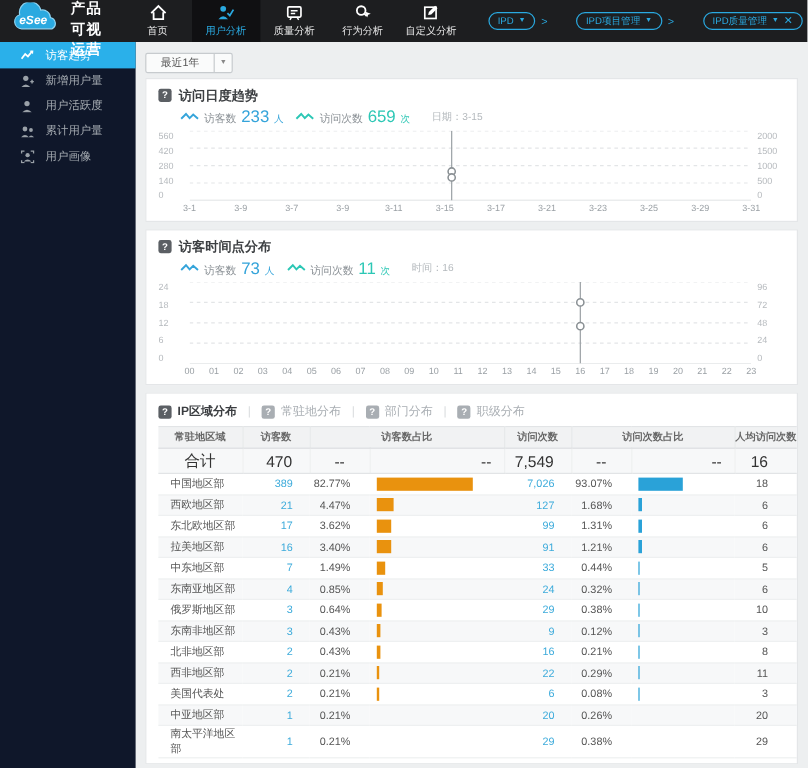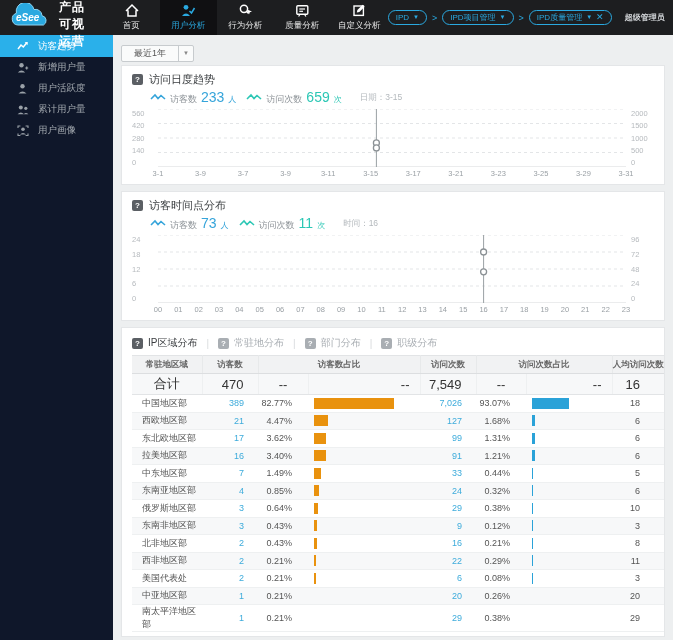--- a/index.html
+++ b/index.html
@@ -8,21 +8,21 @@
 
   
   .navbar { position:absolute; top:0; left:0; width:673px; height:35px; background:#1d1e20; display:flex; align-items:stretch; z-index:5; }
   .brand { display:flex; align-items:center; padding-left:8px; }
   .brand-title { color:#fff; font-size:12px; font-weight:bold; margin-left:7px; letter-spacing:1px; }
   .nav-items { display:flex; margin-left:16px; }
   .nav-item { width:57px; display:flex; flex-direction:column; align-items:center; justify-content:center; gap:2px; color:#e8e8e8; font-size:8.5px; cursor:pointer; }
   .nav-item.active { background:#101012; color:#2aa9e0; }
   .nav-item svg { display:block; }
   .nav-right { margin-left:auto; display:flex; align-items:center; padding-right:10px; gap:5px; }
-  .pill { border:1px solid #2aa9e0; color:#2aa9e0; border-radius:9px; font-size:8px; height:15px; line-height:13px; padding:0 7px; display:flex; align-items:flex-end; gap:4px; white-space:nowrap; }
+  .pill { border:1px solid #2aa9e0; color:#2aa9e0; border-radius:9px; font-size:8px; height:15px; line-height:13px; padding:0 7px; display:flex; align-items:flex-end; gap:4px; white-space:nowrap;margin-left:19px; }
   .pill .caret { font-size:6px; }
   .pill .x { font-size:9px; }
   .pill-sep { color:#2aa9e0; font-size:9px; }
   .role { color:#cfd2d5; font-size:8px; margin:0 6px 1px 8px; white-space:nowrap;font-weight:bold; }
 
   
   .sidebar { position:absolute; top:35px; left:0; width:113px; height:605px; background:#0f172a; }
   .side-item { height:21px; display:flex; align-items:center; gap:9px; padding-left:17px; color:#a6acb2; font-size:9.5px; cursor:pointer; }
   .side-item.active { background:#2ab0ea; color:#fff; height:22px; }
   .side-item svg { flex:0 0 auto; }
@@ -31,21 +31,21 @@
   .main { position:absolute; left:113px; top:35px; width:560px; height:605px; padding:7px 8px 0 8px; }
   .toolbar { height:17px; }
   .range-btn { display:inline-flex; height:17px; border:1px solid #c7cbce; background:#fafbfb; border-radius:2px; cursor:pointer; }
   .range-btn .lab { padding:0 12px; font-size:9px; color:#555; line-height:15px; }
   .range-btn .caret { border-left:1px solid #c7cbce; width:15px; text-align:center; font-size:6px; color:#888; line-height:15px; }
 
   .panel { background:#fff; border:1px solid #e4e6e8; margin-top:6px; padding:6px 10px 4px 10px; }
   .panel-head { display:flex; align-items:center; gap:6px; height:15px; }
   .qicon { width:11px; height:11px; border-radius:2px; background:#5b5f64; color:#fff; font-size:8px; line-height:11px; text-align:center; font-weight:bold; flex:0 0 auto; }
   .qicon.lite { background:#a9aeb3; }
-  .ptitle { font-size:11px; color:#3d4043; font-weight:normal; }
+  .ptitle { font-size:11px; color:#3d4043; font-weight:bold; }
 
   .legend-row { display:flex; align-items:flex-end; gap:10px; padding-left:18px; height:19px; }
   .leg { display:flex; align-items:baseline; gap:4px; }
   .leg svg { align-self:center; }
   .leg-label { font-size:9px; color:#8a9095; }
   .leg-val { font-size:14px; }
   .leg-unit { font-size:8px; }
   .cur-label { font-size:8.5px; color:#b4b9bd; margin-left:8px; padding-bottom:2px; }
 
   .chart { display:flex; margin-top:3px; }
@@ -53,21 +53,21 @@
   .yaxis.right { width:28px; text-align:left; padding-left:5px; padding-right:0; }
   .plot { width:468px; position:relative; }
   .plot svg { display:block; }
   .xlabels { position:relative; height:11px; margin:2px 28px 0 26px; }
   .xlabels span { position:absolute; transform:translateX(-50%); font-size:7.5px; color:#9aa0a5; white-space:nowrap; }
 
   
   .tabs { display:flex; align-items:center; gap:9px; height:18px; }
   .tab { display:flex; align-items:center; gap:5px; cursor:pointer; }
   .tab .tlabel { font-size:10px; color:#a9aeb3; }
-  .tab.active .tlabel { color:#3a3d40; font-weight:normal; }
+  .tab.active .tlabel { color:#3a3d40; font-weight:bold; }
   .tab-sep { color:#d8dbdd; font-size:10px; }
 
   
   table { width:100%; border-collapse:collapse; table-layout:fixed; margin-top:3px; }
   col.c-region { width:70px; } col.c-vis { width:56px; } col.c-vpct { width:50px; }
   col.c-vbar { width:112px; } col.c-num { width:56px; } col.c-npct { width:50px; }
   col.c-nbar { width:86px; } col.c-cap { width:52px; }
   thead th { background:#f1f2f3; border-top:1px solid #e2e4e6; border-bottom:1px solid #dcdee0; border-right:1px solid #e7e9ea; height:18px; font-size:8.5px; color:#666; font-weight:bold; }
   thead th:last-child { border-right:none; }
   .row-total td { height:21px; font-size:13px; color:#333; border-bottom:1px solid #e2e4e6; border-right:1px solid #eef0f1; background:#fff; }
@@ -108,34 +108,34 @@
       <div class="nav-item active">
         <svg width="15" height="15" viewBox="0 0 15 15">
           <circle cx="5" cy="4.3" r="2.4" fill="#2aa9e0"></circle>
           <path d="M1 13 Q5 8.2 9 13 z" fill="#2aa9e0"></path>
           <polyline points="8.5,8 10.5,10 13.5,5" fill="none" stroke="#2aa9e0" stroke-width="1.5"></polyline>
         </svg>
         <span>用户分析</span>
       </div>
       <div class="nav-item">
         <svg width="15" height="15" viewBox="0 0 15 15">
-          <circle cx="6" cy="5.8" r="3.6" fill="none" stroke="#ffffff" stroke-width="1.5"></circle>
-          <line x1="8.6" y1="8.4" x2="10.6" y2="10.4" stroke="#ffffff" stroke-width="1.5"></line>
-          <path d="M9 6.5 l5 2 -2.2 .8 -.8 2.2 z" fill="#ffffff"></path>
-        </svg>
-        <span>行为分析</span>
-      </div>
-      <div class="nav-item">
-        <svg width="15" height="15" viewBox="0 0 15 15">
           <rect x="1.8" y="2.8" width="11" height="8.4" rx="1" fill="none" stroke="#ffffff" stroke-width="1.4"></rect>
           <line x1="4.3" y1="6" x2="10" y2="6" stroke="#ffffff" stroke-width="1.2"></line>
           <line x1="4.3" y1="8.3" x2="8" y2="8.3" stroke="#ffffff" stroke-width="1.2"></line>
           <path d="M5 11.2 l-1.4 2.3 M9.5 11.2 l1.4 2.3" stroke="#ffffff" stroke-width="1.2"></path>
         </svg>
         <span>质量分析</span>
+      </div>
+      <div class="nav-item">
+        <svg width="15" height="15" viewBox="0 0 15 15">
+          <circle cx="6" cy="5.8" r="3.6" fill="none" stroke="#ffffff" stroke-width="1.5"></circle>
+          <line x1="8.6" y1="8.4" x2="10.6" y2="10.4" stroke="#ffffff" stroke-width="1.5"></line>
+          <path d="M9 6.5 l5 2 -2.2 .8 -.8 2.2 z" fill="#ffffff"></path>
+        </svg>
+        <span>行为分析</span>
       </div>
       <div class="nav-item">
         <svg width="15" height="15" viewBox="0 0 15 15">
           <rect x="2" y="3" width="9.4" height="9.4" fill="none" stroke="#ffffff" stroke-width="1.4"></rect>
           <path d="M10.6 1.8 l2 2 -5.2 5.2 -2.6 .6 .6 -2.6 z" fill="#ffffff"></path>
         </svg>
         <span>自定义分析</span>
       </div>
     </nav>
   <div class="nav-right">

